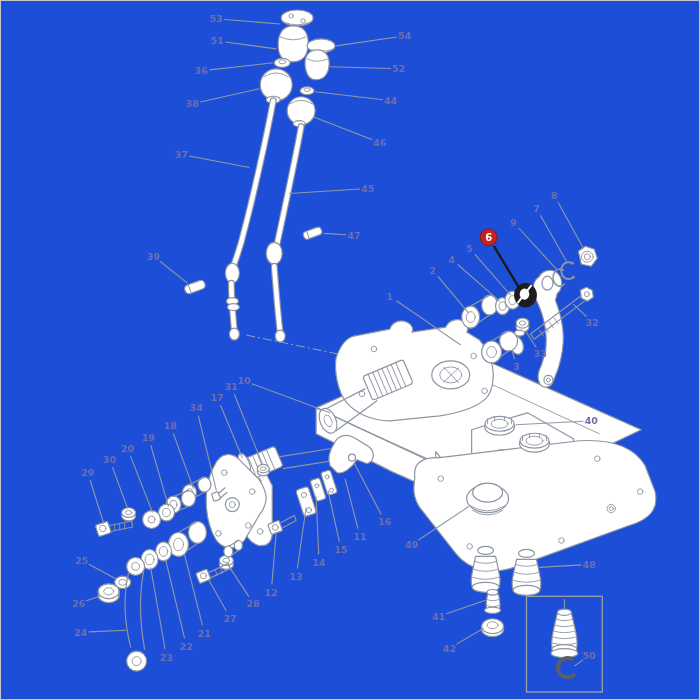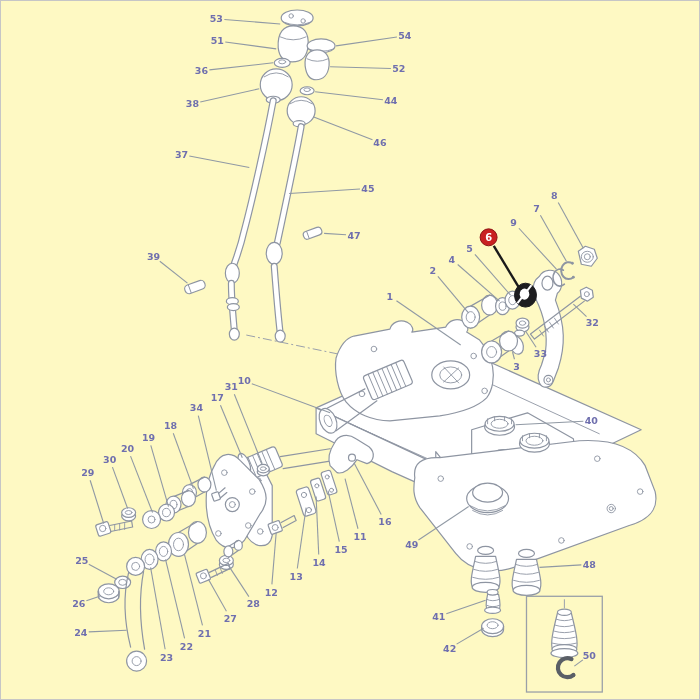--- a/index.html
+++ b/index.html
@@ -1,18 +1,18 @@
 <!DOCTYPE html>
 <html><head>
 <meta charset="utf-8">
 <style>
   html,body{margin:0;padding:0;background:#ffffff;}
   .stage{
     position:relative;width:698px;height:698px;margin:0;
-    background:#fef9c3;border:1px solid #c6c6c6;overflow:hidden;
+    background:#1d4ed8;border:1px solid #c6c6c6;overflow:hidden;
     font-family:"DejaVu Sans",sans-serif;
   }
   svg{display:block;}
   .s{fill:none;stroke:#8e95a2;stroke-width:1.2;stroke-linecap:round;stroke-linejoin:round;}
   .f{fill:#ffffff;stroke:#8e95a2;stroke-width:1.2;stroke-linejoin:round;}
   .thin{stroke-width:0.9;}
   .dash{fill:none;stroke:#9aa0ab;stroke-width:1;stroke-dasharray:9 3 2 3;}
   .rodO{fill:none;stroke:#8e95a2;stroke-width:7;stroke-linecap:round;}
   .rodI{fill:none;stroke:#ffffff;stroke-width:4.6;stroke-linecap:round;}
 </style>

